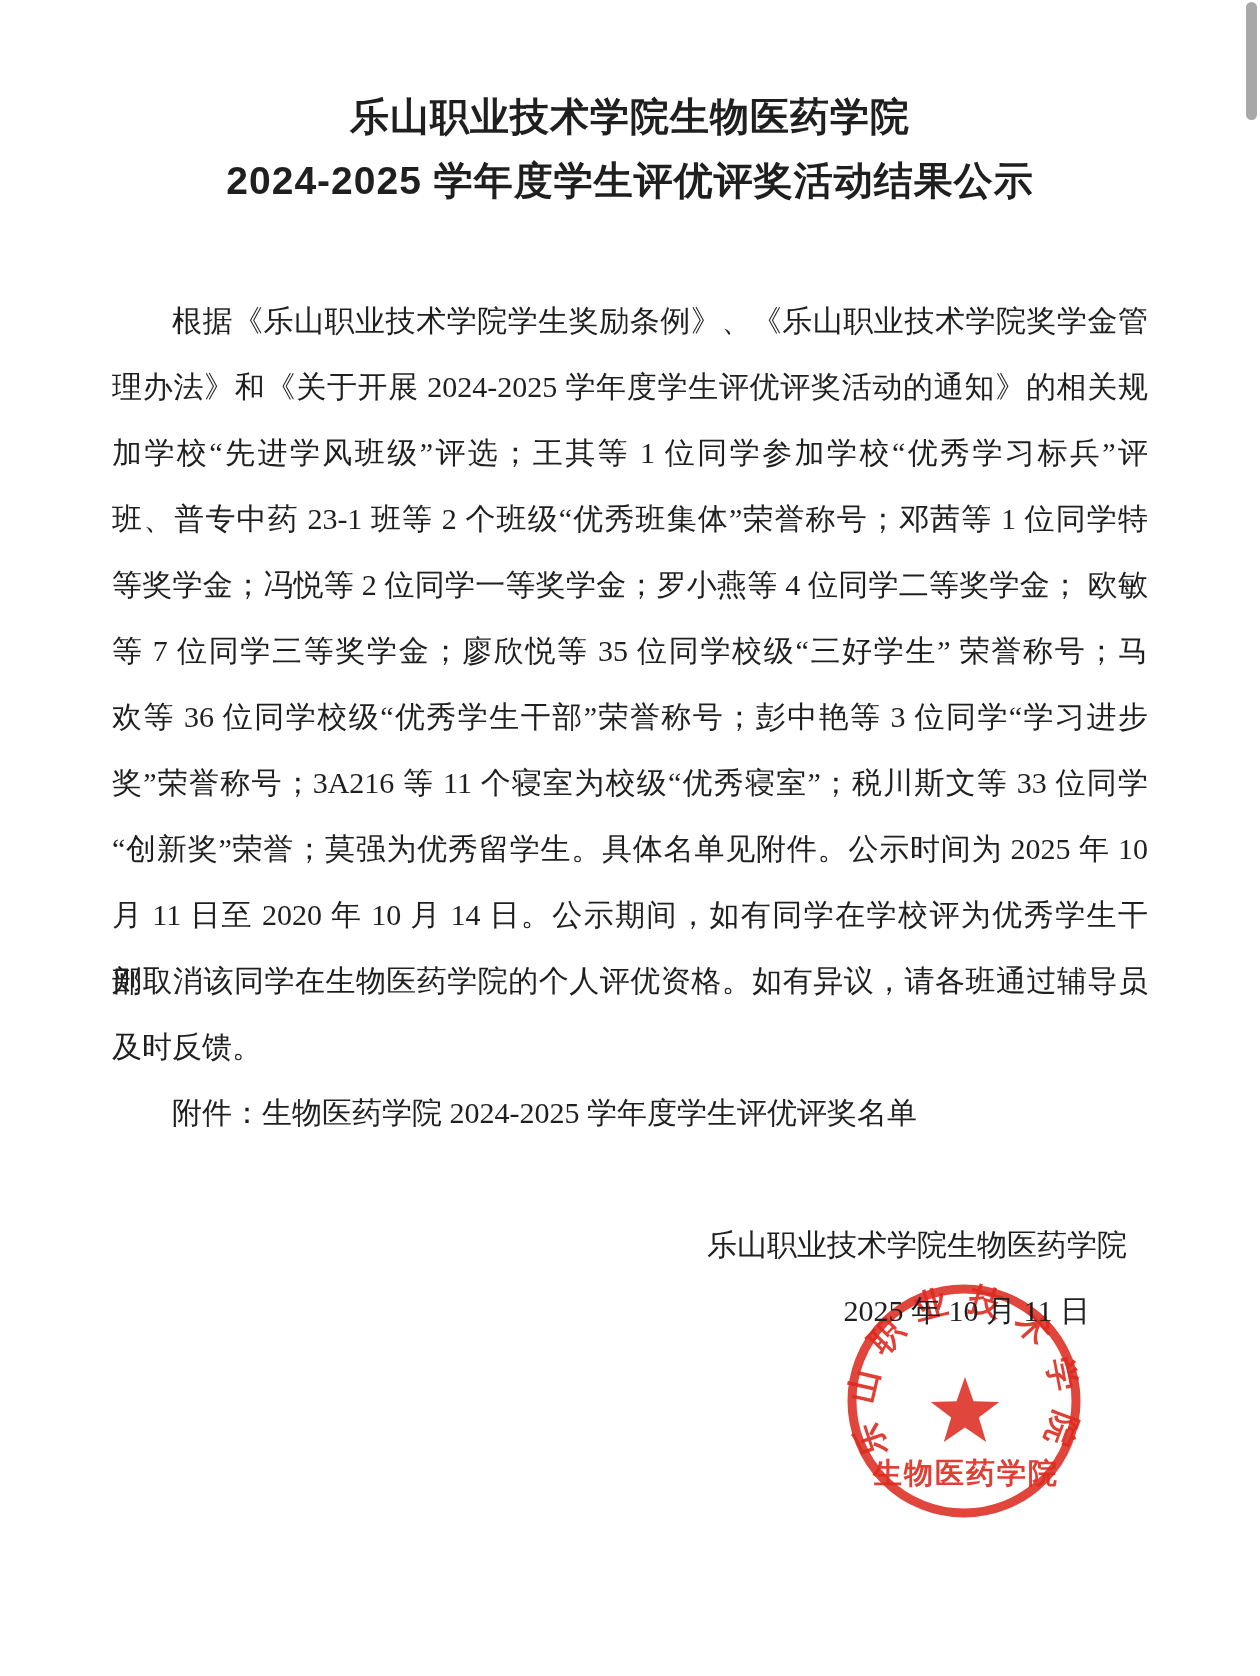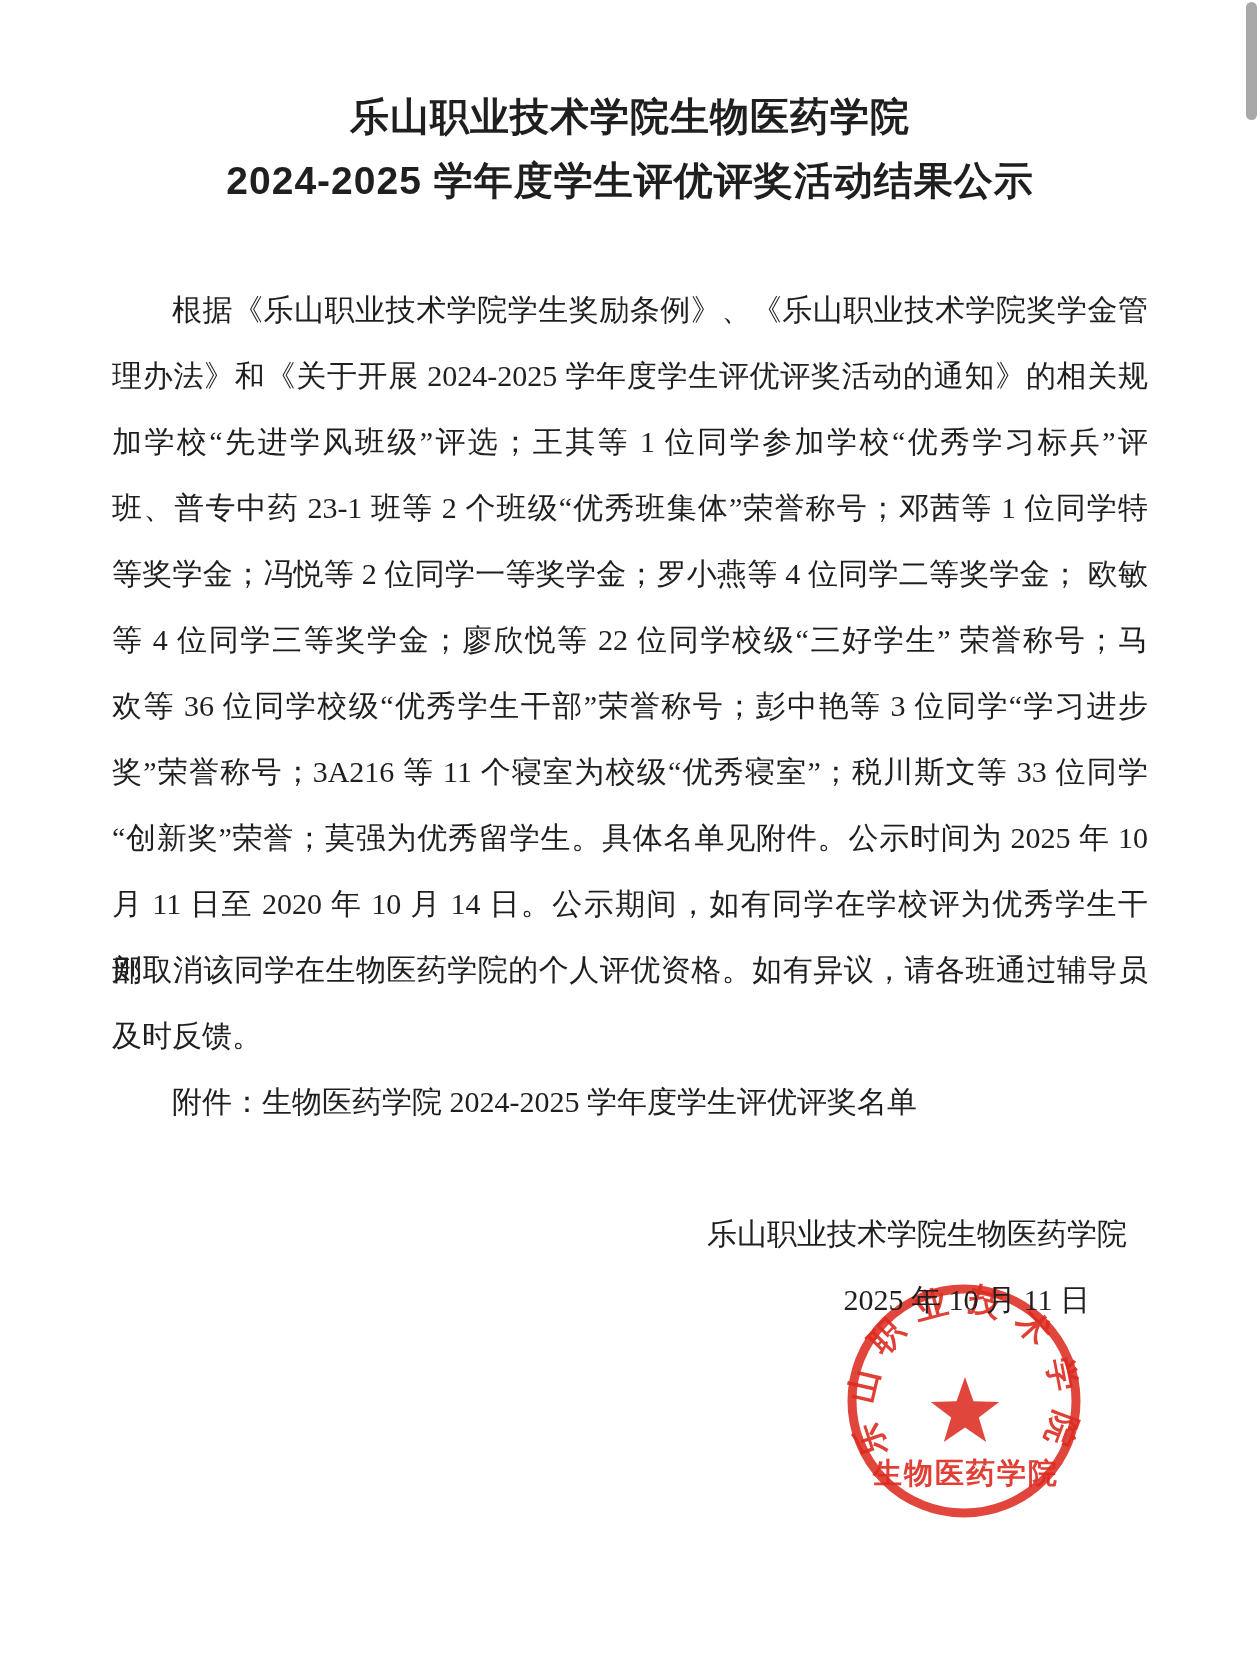--- a/index.html
+++ b/index.html
@@ -30,21 +30,21 @@
     font-family: "Liberation Sans", "DejaVu Sans", sans-serif;
     font-weight: 700;
     font-size: 39px;
     line-height: 64px;
     letter-spacing: 1px;
     white-space: nowrap;
   }
   
   .doc-flow {
     position: absolute;
-    top: 277px;
+    top: 288px;
     left: 112px;
     width: 1036px;
     z-index: 2;
     font-size: 30px;
   }
   .line {
     height: 66px;
     line-height: 66px;
     text-align: justify;
     text-align-last: justify;
@@ -110,21 +110,21 @@
     <div class="title-line">乐山职业技术学院生物医药学院</div>
     <div class="title-line">2024-2025 学年度学生评优评奖活动结果公示</div>
   </div>
 
   <div class="doc-flow">
     <div class="line indent">根据《乐山职业技术学院学生奖励条例》、《乐山职业技术学院奖学金管</div>
     <div class="line">理办法》和《关于开展 2024-2025 学年度学生评优评奖活动的通知》的相关规</div>
     <div class="line">加学校“先进学风班级”评选；王其等 1 位同学参加学校“优秀学习标兵”评</div>
     <div class="line">班、普专中药 23-1 班等 2 个班级“优秀班集体”荣誉称号；邓茜等 1 位同学特</div>
     <div class="line">等奖学金；冯悦等 2 位同学一等奖学金；罗小燕等 4 位同学二等奖学金； 欧敏</div>
-    <div class="line">等 4 位同学三等奖学金；廖欣悦等 22 位同学校级“三好学生” 荣誉称号；马</div>
+    <div class="line">等 7 位同学三等奖学金；廖欣悦等 35 位同学校级“三好学生” 荣誉称号；马</div>
     <div class="line">欢等 36 位同学校级“优秀学生干部”荣誉称号；彭中艳等 3 位同学“学习进步</div>
     <div class="line">奖”荣誉称号；3A216 等 11 个寝室为校级“优秀寝室”；税川斯文等 33 位同学</div>
     <div class="line">“创新奖”荣誉；莫强为优秀留学生。具体名单见附件。公示时间为 2025 年 10</div>
     <div class="line">月 11 日至 2020 年 10 月 14 日。公示期间，如有同学在学校评为优秀学生干部，</div>
     <div class="line">则取消该同学在生物医药学院的个人评优资格。如有异议，请各班通过辅导员</div>
     <div class="line short">及时反馈。</div>
     <div class="line short indent">附件：生物医药学院 2024-2025 学年度学生评优评奖名单</div>
     <div class="line blank"></div>
     <div class="line sign">乐山职业技术学院生物医药学院</div>
     <div class="line date">2025 年 10 月 11 日</div>

